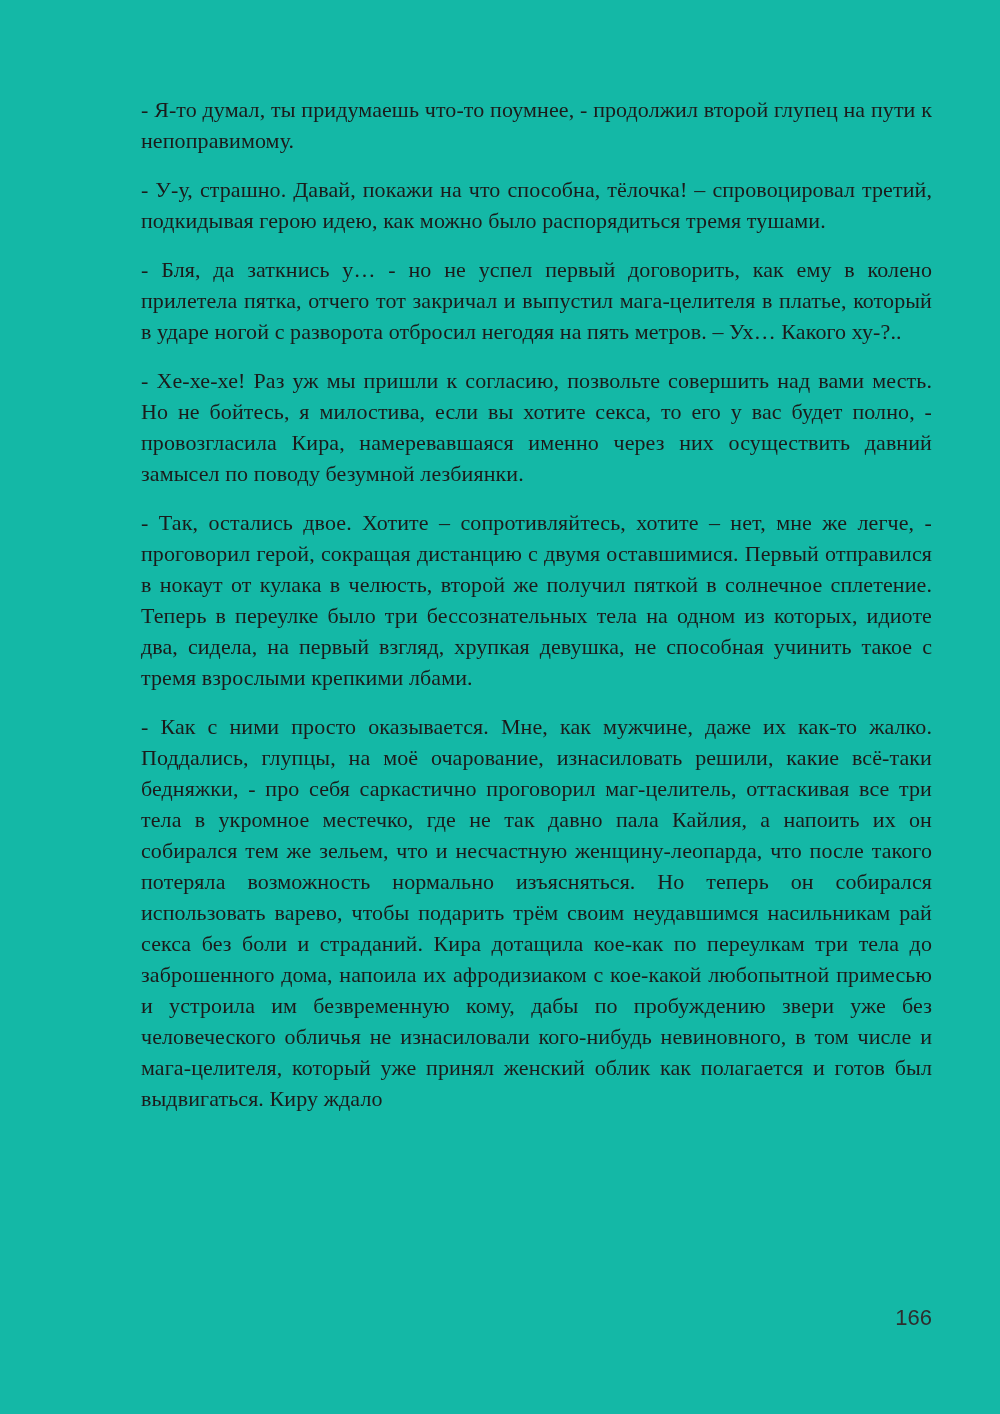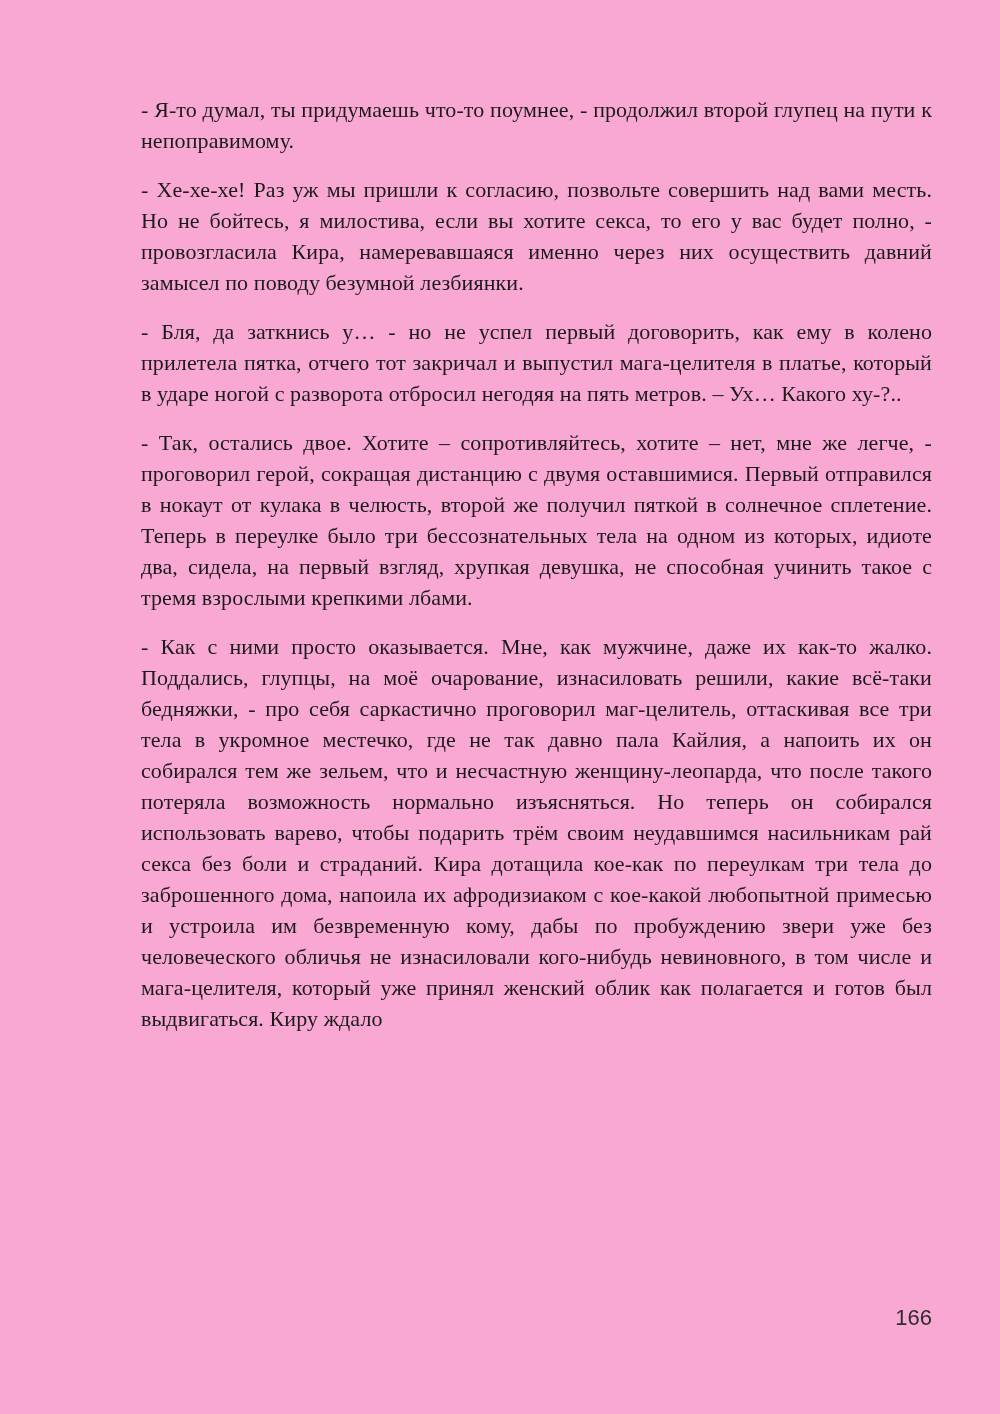--- a/index.html
+++ b/index.html
@@ -13,21 +13,21 @@
     position: relative;
     font-family: "Liberation Serif", serif;
     overflow: hidden;
   }
   .page {
     position: absolute;
     left: 0;
     top: 0;
     width: 1000px;
     height: 1414px;
-    background: #f9a8d4;
+    background: #14b8a6;
   }
   .text-block {
     position: absolute;
     left: 141px;
     top: 94px;
     width: 791px;
   }
   .text-block p {
     margin: 0 0 18px 0;
     font-size: 22px;
@@ -53,22 +53,23 @@
     color: #2e2e2e;
   }
 </style>
 </head>
 <body>
 
 <main class="page">
 
   <section class="text-block">
     <p>- Я-то думал, ты придумаешь что-то поумнее, - продолжил второй глупец на пути к непоправимому.</p>
+    <p>- У-у, страшно. Давай, покажи на что способна, тёлочка! – спровоцировал третий, подкидывая герою идею, как можно было распорядиться тремя тушами.</p>
+    <p>- Бля, да заткнись у… - но не успел первый договорить, как ему в колено прилетела пятка, отчего тот закричал и выпустил мага-целителя в платье, который в ударе ногой с разворота отбросил негодяя на пять метров. – Ух… Какого ху-?..</p>
     <p>- Хе-хе-хе! Раз уж мы пришли к согласию, позвольте совершить над вами месть. Но не бойтесь, я милостива, если вы хотите секса, то его у вас будет полно, - провозгласила Кира, намеревавшаяся именно через них осуществить давний замысел по поводу безумной лезбиянки.</p>
-    <p>- Бля, да заткнись у… - но не успел первый договорить, как ему в колено прилетела пятка, отчего тот закричал и выпустил мага-целителя в платье, который в ударе ногой с разворота отбросил негодяя на пять метров. – Ух… Какого ху-?..</p>
     <p>- Так, остались двое. Хотите – сопротивляйтесь, хотите – нет, мне же легче, - проговорил герой, сокращая дистанцию с двумя оставшимися. Первый отправился в нокаут от кулака в челюсть, второй же получил пяткой в солнечное сплетение. Теперь в переулке было три бессознательных тела на одном из которых, идиоте два, сидела, на первый взгляд, хрупкая девушка, не способная учинить такое с тремя взрослыми крепкими лбами.</p>
     <p>- Как с ними просто оказывается. Мне, как мужчине, даже их как-то жалко. Поддались, глупцы, на моё очарование, изнасиловать решили, какие всё-таки бедняжки, - про себя саркастично проговорил маг-целитель, оттаскивая все три тела в укромное местечко, где не так давно пала Кайлия, а напоить их он собирался тем же зельем, что и несчастную женщину-леопарда, что после такого потеряла возможность нормально изъясняться. Но теперь он собирался использовать варево, чтобы подарить трём своим неудавшимся насильникам рай секса без боли и страданий. Кира дотащила кое-как по переулкам три тела до заброшенного дома, напоила их афродизиаком с кое-какой любопытной примесью и устроила им безвременную кому, дабы по пробуждению звери уже без человеческого обличья не изнасиловали кого-нибудь невиновного, в том числе и мага-целителя, который уже принял женский облик как полагается и готов был выдвигаться. Киру ждало</p>
   </section>
 
   <footer class="page-footer">
     <span class="page-number">166</span>
   </footer>
 
 </main>
 

